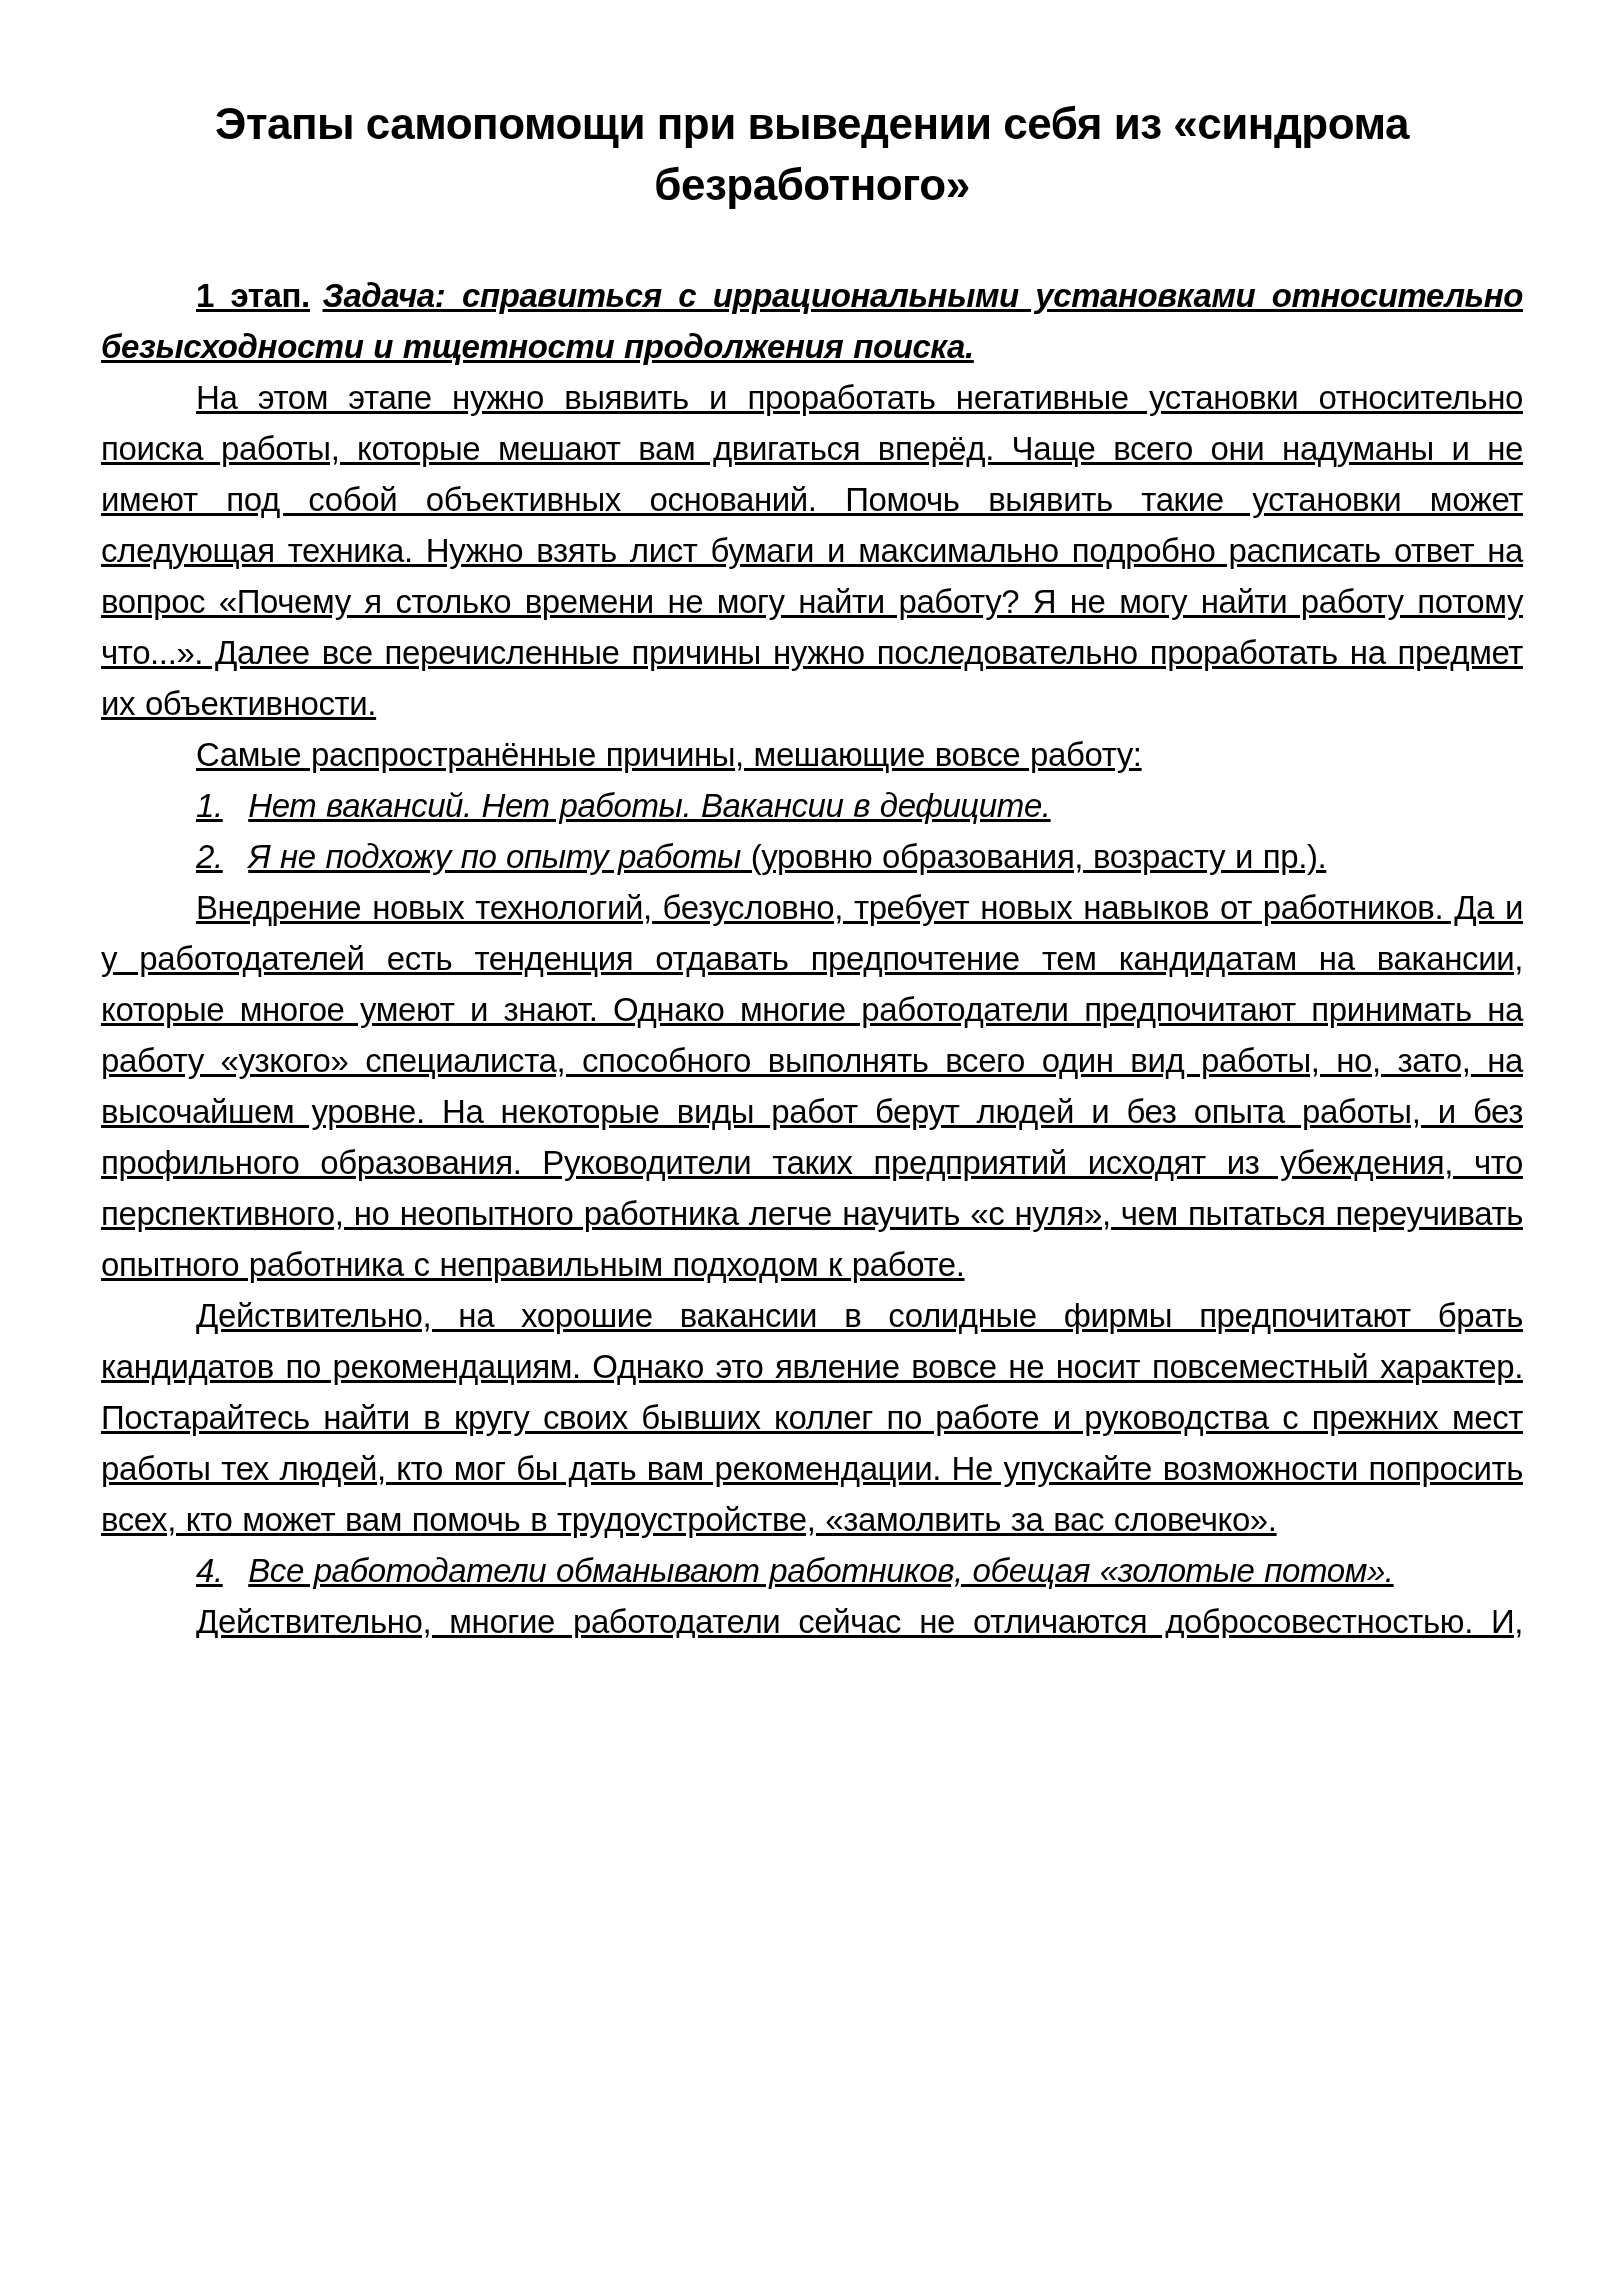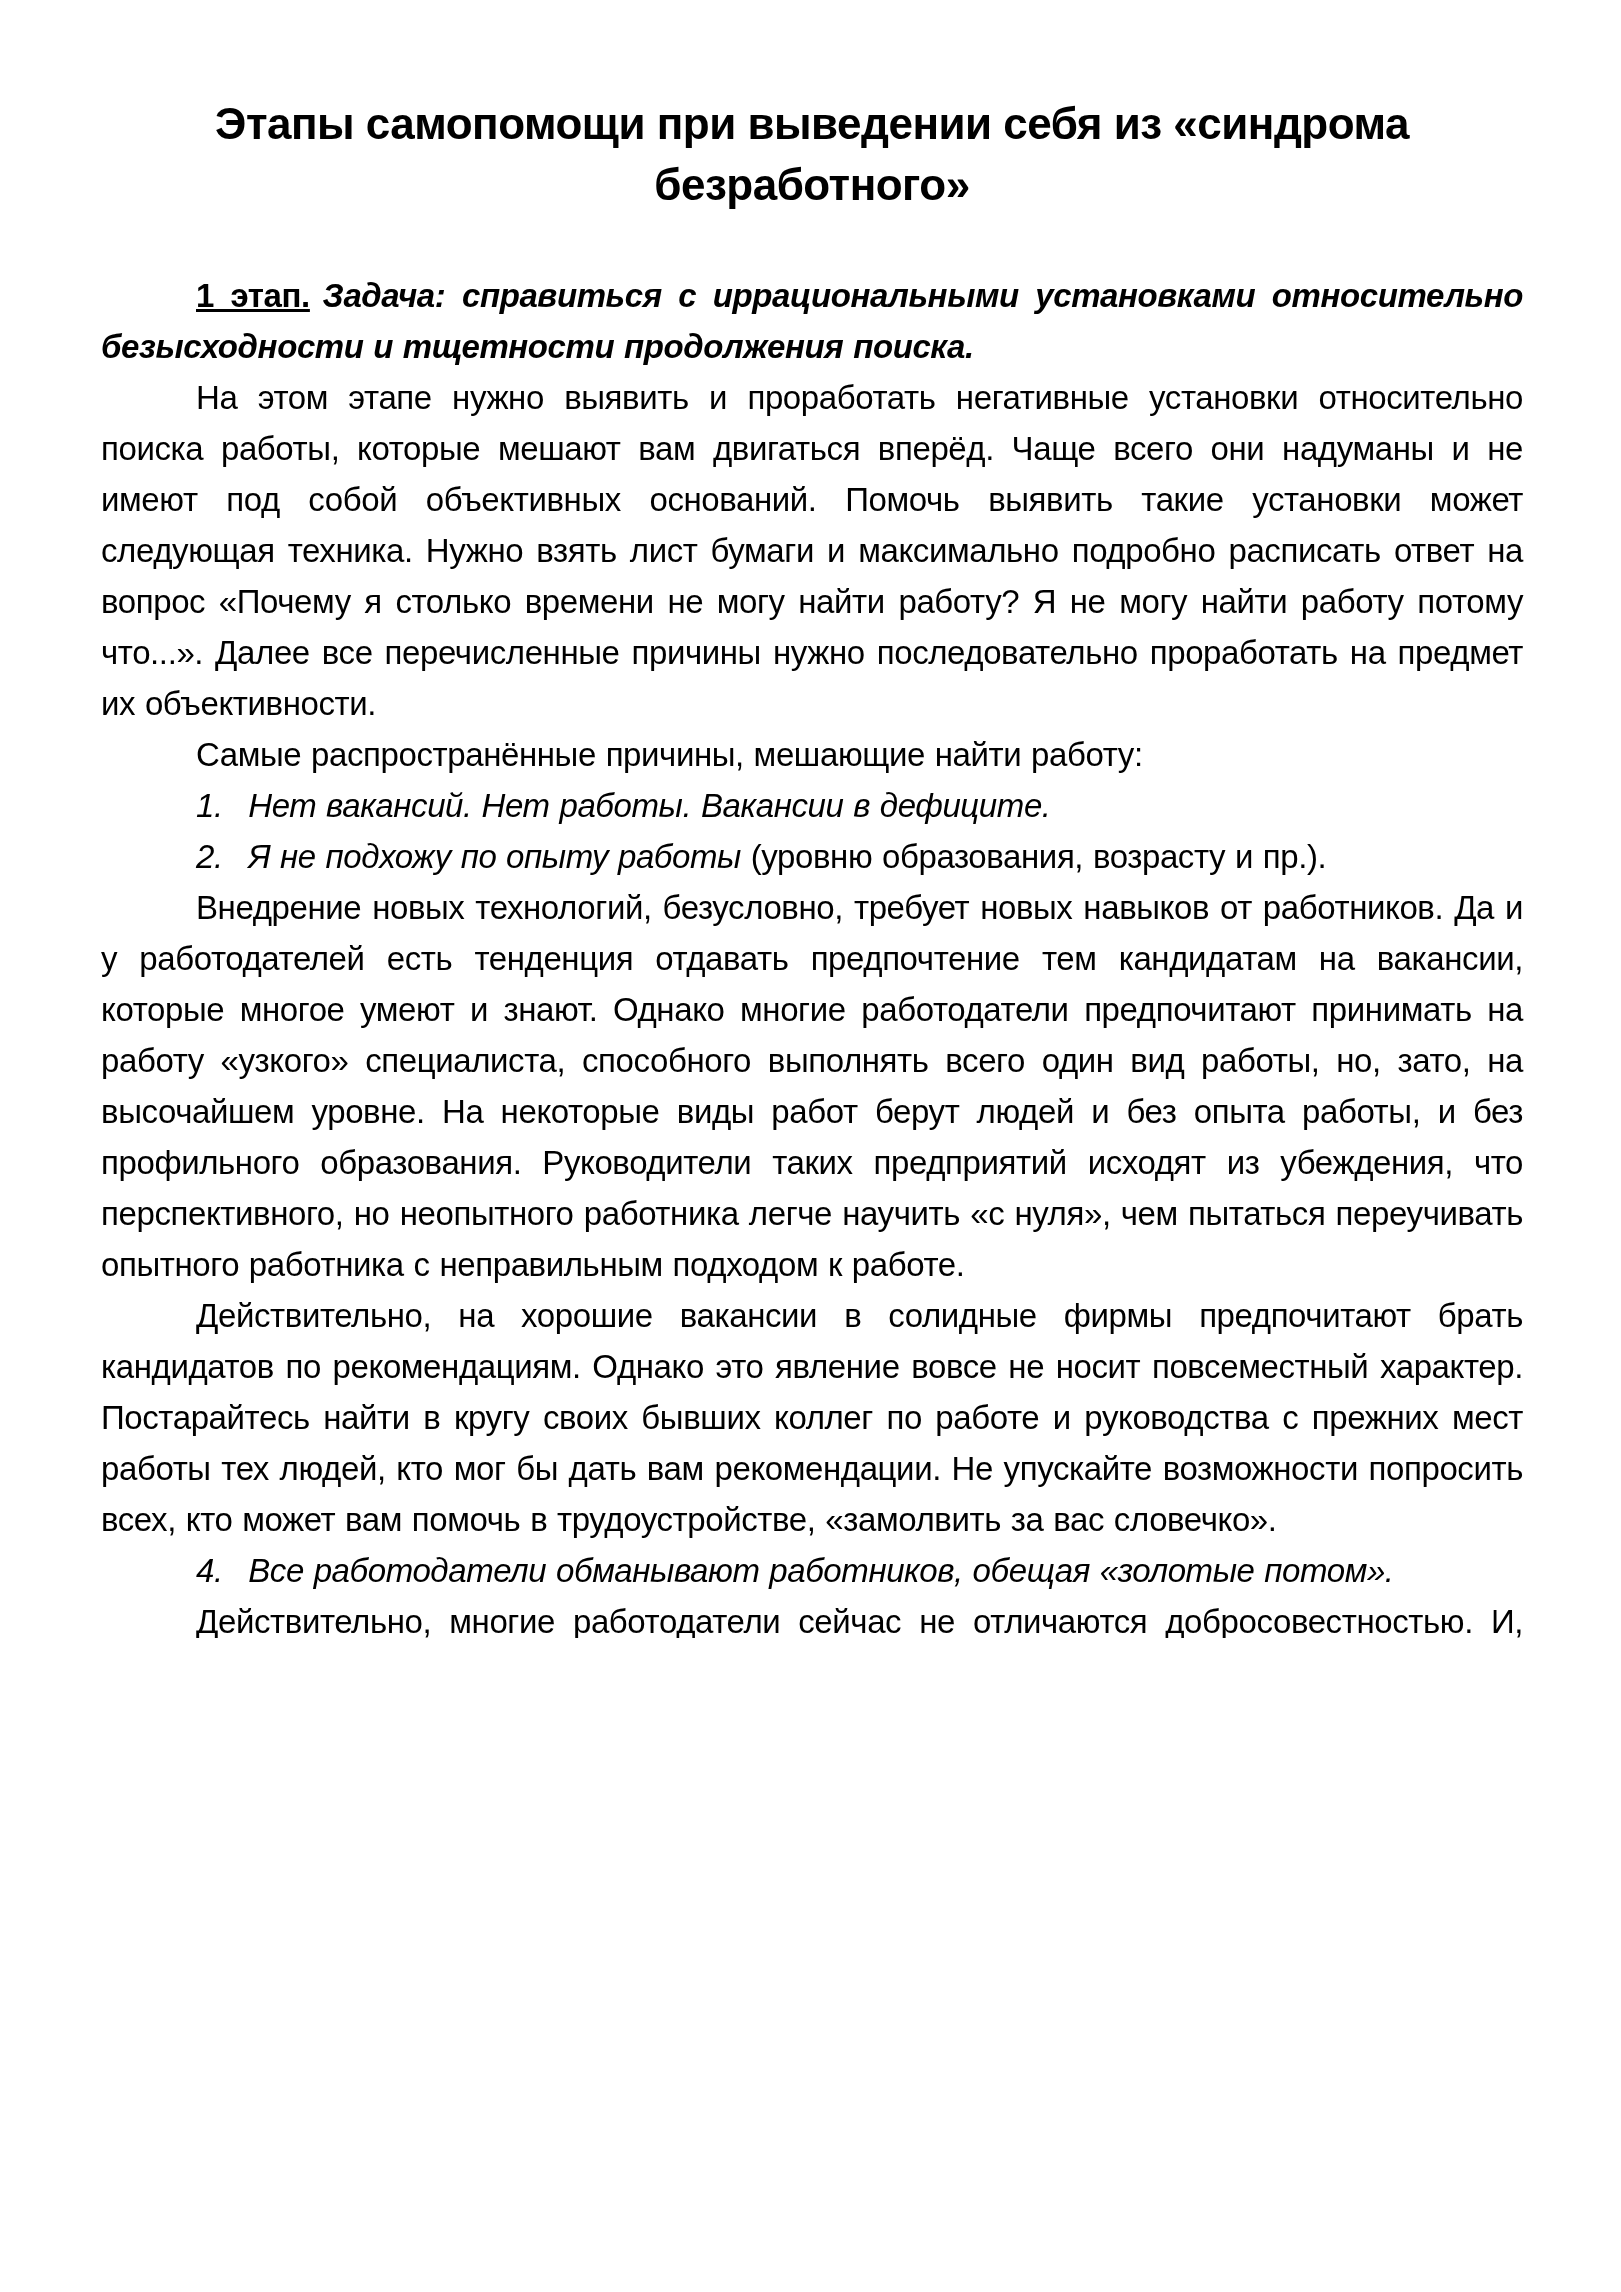--- a/index.html
+++ b/index.html
@@ -22,21 +22,21 @@
   }
   .title {
     margin: 0;
     padding-top: 93px;
     font-size: 44px;
     line-height: 61px;
     font-weight: bold;
     text-align: center;
     letter-spacing: -0.5px;
   }
-  .body-text { margin-top: 55px; }
+  .body-text { margin-top: 55px; text-decoration: underline; }
   .para {
     margin: 0;
     font-size: 33px;
     line-height: 51px;
     text-indent: 95px;
     text-align: justify;
     text-align-last: left;
     letter-spacing: -0.4px;
     word-spacing: 1px;
   }
@@ -80,21 +80,21 @@
 
 <div class="page">
   <div class="doc">
     <h1 class="title">Этапы самопомощи при выведении себя из «синдрома безработного»</h1>
 
     <div class="body-text">
       <p class="para"><span class="stage-label">1 этап.</span><span class="stage-task">Задача: справиться с иррациональными установками относительно безысходности и тщетности продолжения поиска.</span></p>
 
       <p class="para">На этом этапе нужно выявить и проработать негативные установки относительно поиска работы, которые мешают вам двигаться вперёд. Чаще всего они надуманы и не имеют под собой объективных оснований. Помочь выявить такие установки может следующая техника. Нужно взять лист бумаги и максимально подробно расписать ответ на вопрос «Почему я столько времени не могу найти работу? Я не могу найти работу потому что...». Далее все перечисленные причины нужно последовательно проработать на предмет их объективности.</p>
 
-      <p class="para">Самые распространённые причины, мешающие найти работу:</p>
+      <p class="para">Самые распространённые причины, мешающие вовсе работу:</p>
 
       <p class="para item"><span class="item-number">1.</span><span class="item-italic">Нет вакансий. Нет работы. Вакансии в дефиците.</span></p>
 
 
       <p class="para item"><span class="item-number">2.</span><span class="item-italic">Я не подхожу по опыту работы</span><span class="item-regular"> (уровню образования, возрасту и пр.).</span></p>
 
       <p class="para">Внедрение новых технологий, безусловно, требует новых навыков от работников. Да и у работодателей есть тенденция отдавать предпочтение тем кандидатам на вакансии, которые многое умеют и знают. Однако многие работодатели предпочитают принимать на работу «узкого» специалиста, способного выполнять всего один вид работы, но, зато, на высочайшем уровне. На некоторые виды работ берут людей и без опыта работы, и без профильного образования. Руководители таких предприятий исходят из убеждения, что перспективного, но неопытного работника легче научить «с нуля», чем пытаться переучивать опытного работника с неправильным подходом к работе.</p>
 
 
       <p class="para">Действительно, на хорошие вакансии в солидные фирмы предпочитают брать кандидатов по рекомендациям. Однако это явление вовсе не носит повсеместный характер. Постарайтесь найти в кругу своих бывших коллег по работе и руководства с прежних мест работы тех людей, кто мог бы дать вам рекомендации. Не упускайте возможности попросить всех, кто может вам помочь в трудоустройстве, «замолвить за вас словечко».</p>

